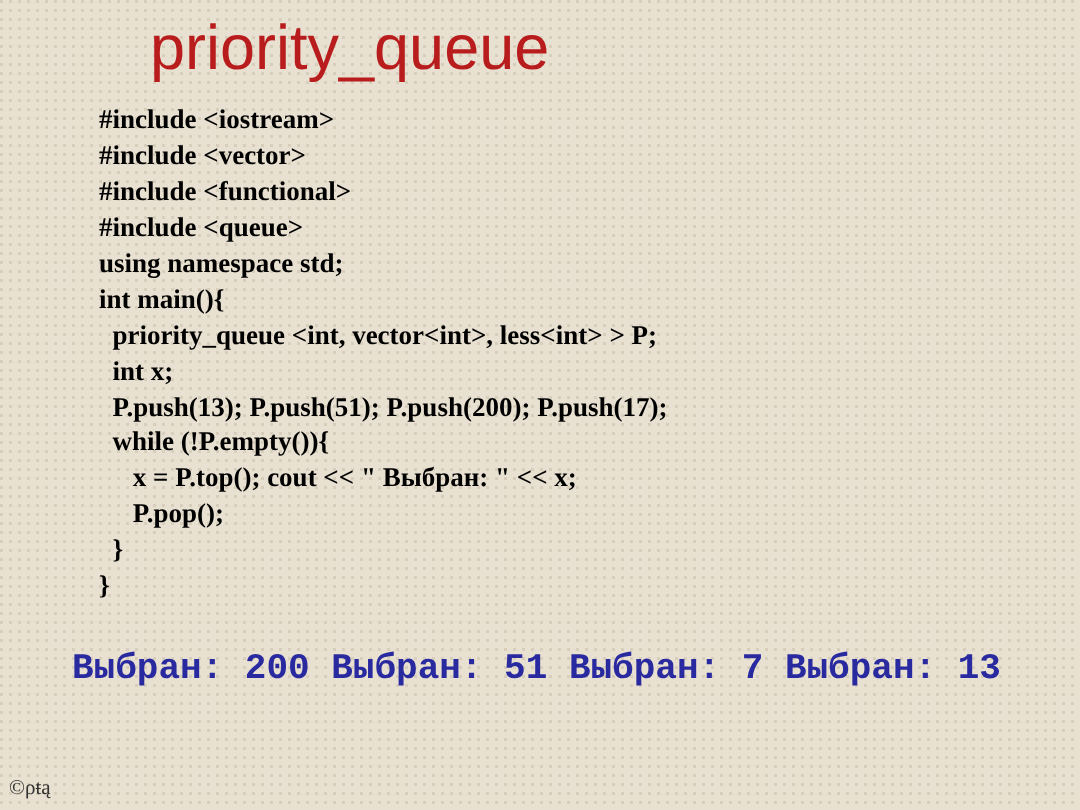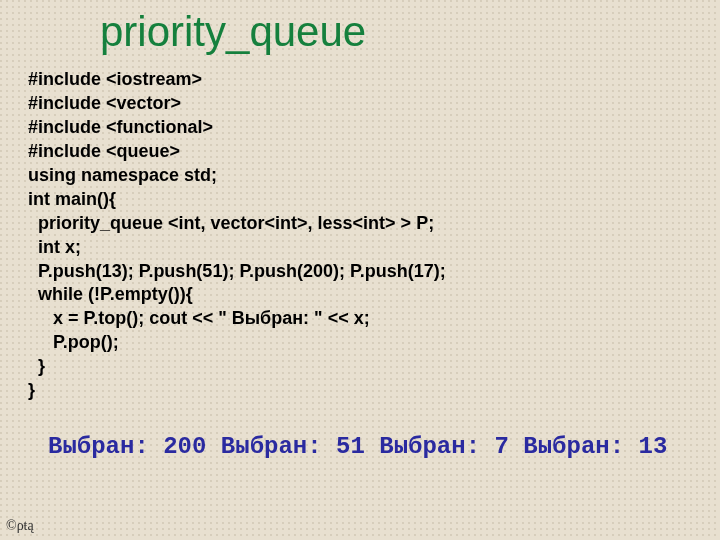--- a/index.html
+++ b/index.html
@@ -20,31 +20,31 @@
   }
   .slide {
     padding: 0;
     width: 720px;
     height: 540px;
     position: relative;
   }
   .title {
     font-family: Verdana, Geneva, sans-serif;
     font-size: 42px;
-    color: #15803d;
+    color: #b91c1c;
     padding: 8px 0 12px 100px;
     letter-spacing: 0px;
   }
   .code-block {
-    font-family: Liberation Sans, sans-serif;
+    font-family: Liberation Serif, serif;
     font-size: 18px;
     font-weight: bold;
     white-space: pre;
     line-height: 1.33;
-    padding-left: 28px;
+    padding-left: 66px;
     color: #000;
   }
   .output {
     font-family: "Courier New", Courier, monospace;
     font-size: 24px;
     font-weight: bold;
     color: #2a2aa0;
     padding-left: 48px;
     padding-top: 30px;
     white-space: pre;

